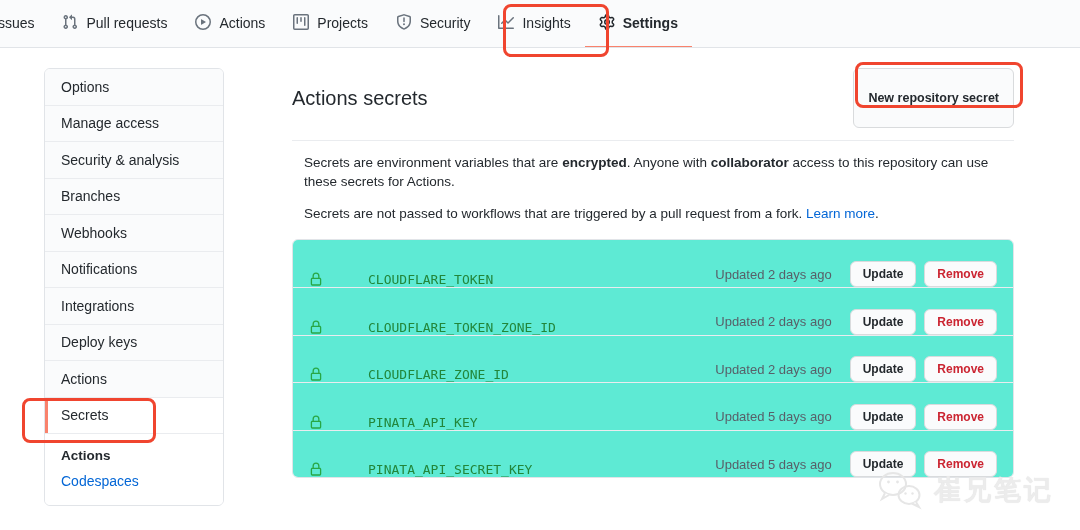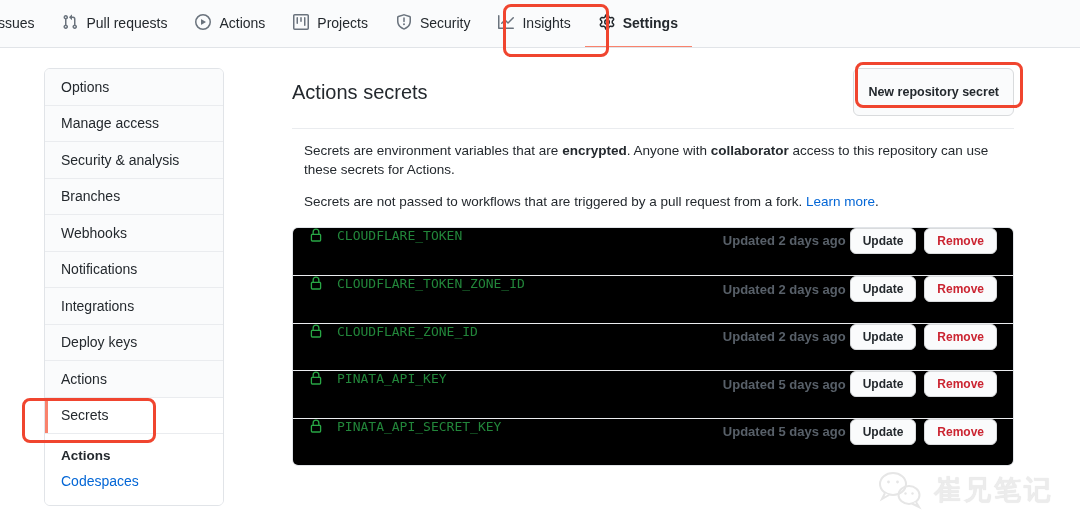--- a/index.html
+++ b/index.html
@@ -59,44 +59,44 @@
   
   .main { position: absolute; left: 292px; top: 68px; width: 722px; }
   .main-header {
     display: flex; justify-content: space-between; align-items: center;
     padding-bottom: 12px; border-bottom: 1px solid #eaecef; gap: 48px;
   }
   .page-title { font-size: 20px; font-weight: 400; color: #24292e; }
   .btn {
     font-size: 12.5px; font-weight: bold; color: #24292e;
     background: #fafbfc; border: 1px solid #d9dbdd; border-radius: 6px;
-    padding: 16px 14px; cursor: pointer; white-space: nowrap;
+    padding: 22px 14px; cursor: pointer; white-space: nowrap;
     font-family: "Liberation Sans", sans-serif;
   }
   .desc { font-size: 13.5px; line-height: 1.4; margin-top: 13px; color: #24292e; margin-left: 12px; }
   .desc b { font-weight: bold; }
   .link { color: #0366d6; text-decoration: none; cursor: pointer; }
 
   .secrets-box {
     margin-top: 15px; border: 1px solid #e1e4e8; border-radius: 6px;
     overflow: hidden;
   }
   .secret-row {
-    height: 47.5px; display: flex; align-items: flex-start;
-    padding: 0 16px; background: #000000; border-top: 1px solid #eaecef;
+    height: 47.5px; display: flex; align-items: flex-end;
+    padding: 0 16px; background: #5eead4; border-top: 1px solid #eaecef; gap: 31px;
   }
   .secret-row:first-child { border-top: none; }
   .lock { width: 14px; height: 15px; flex: none; margin-right: 14px; }
   .lock svg { width: 14px; height: 15px; fill: #28a745; display: block; }
   .secret-name {
     font-family: "DejaVu Sans Mono", monospace;
     font-size: 13px; color: #22863a; letter-spacing: 0;
   }
   .row-right { margin-left: auto; display: flex; align-items: center; }
-  .updated { font-size: 13px; color: #586069; margin-right: 4px; white-space: nowrap; font-weight: bold; }
+  .updated { font-size: 13px; color: #586069; margin-right: 18px; white-space: nowrap; }
   .btn-sm {
     font-size: 12px; font-weight: bold; color: #24292e;
     background: #fafbfc; border: 1px solid #d9dbdd; border-radius: 6px;
     padding: 5px 12px; cursor: pointer;
     font-family: "Liberation Sans", sans-serif;
   }
   .btn-danger { color: #cb2431; margin-left: 8px; }
 
   
   .annotation {

